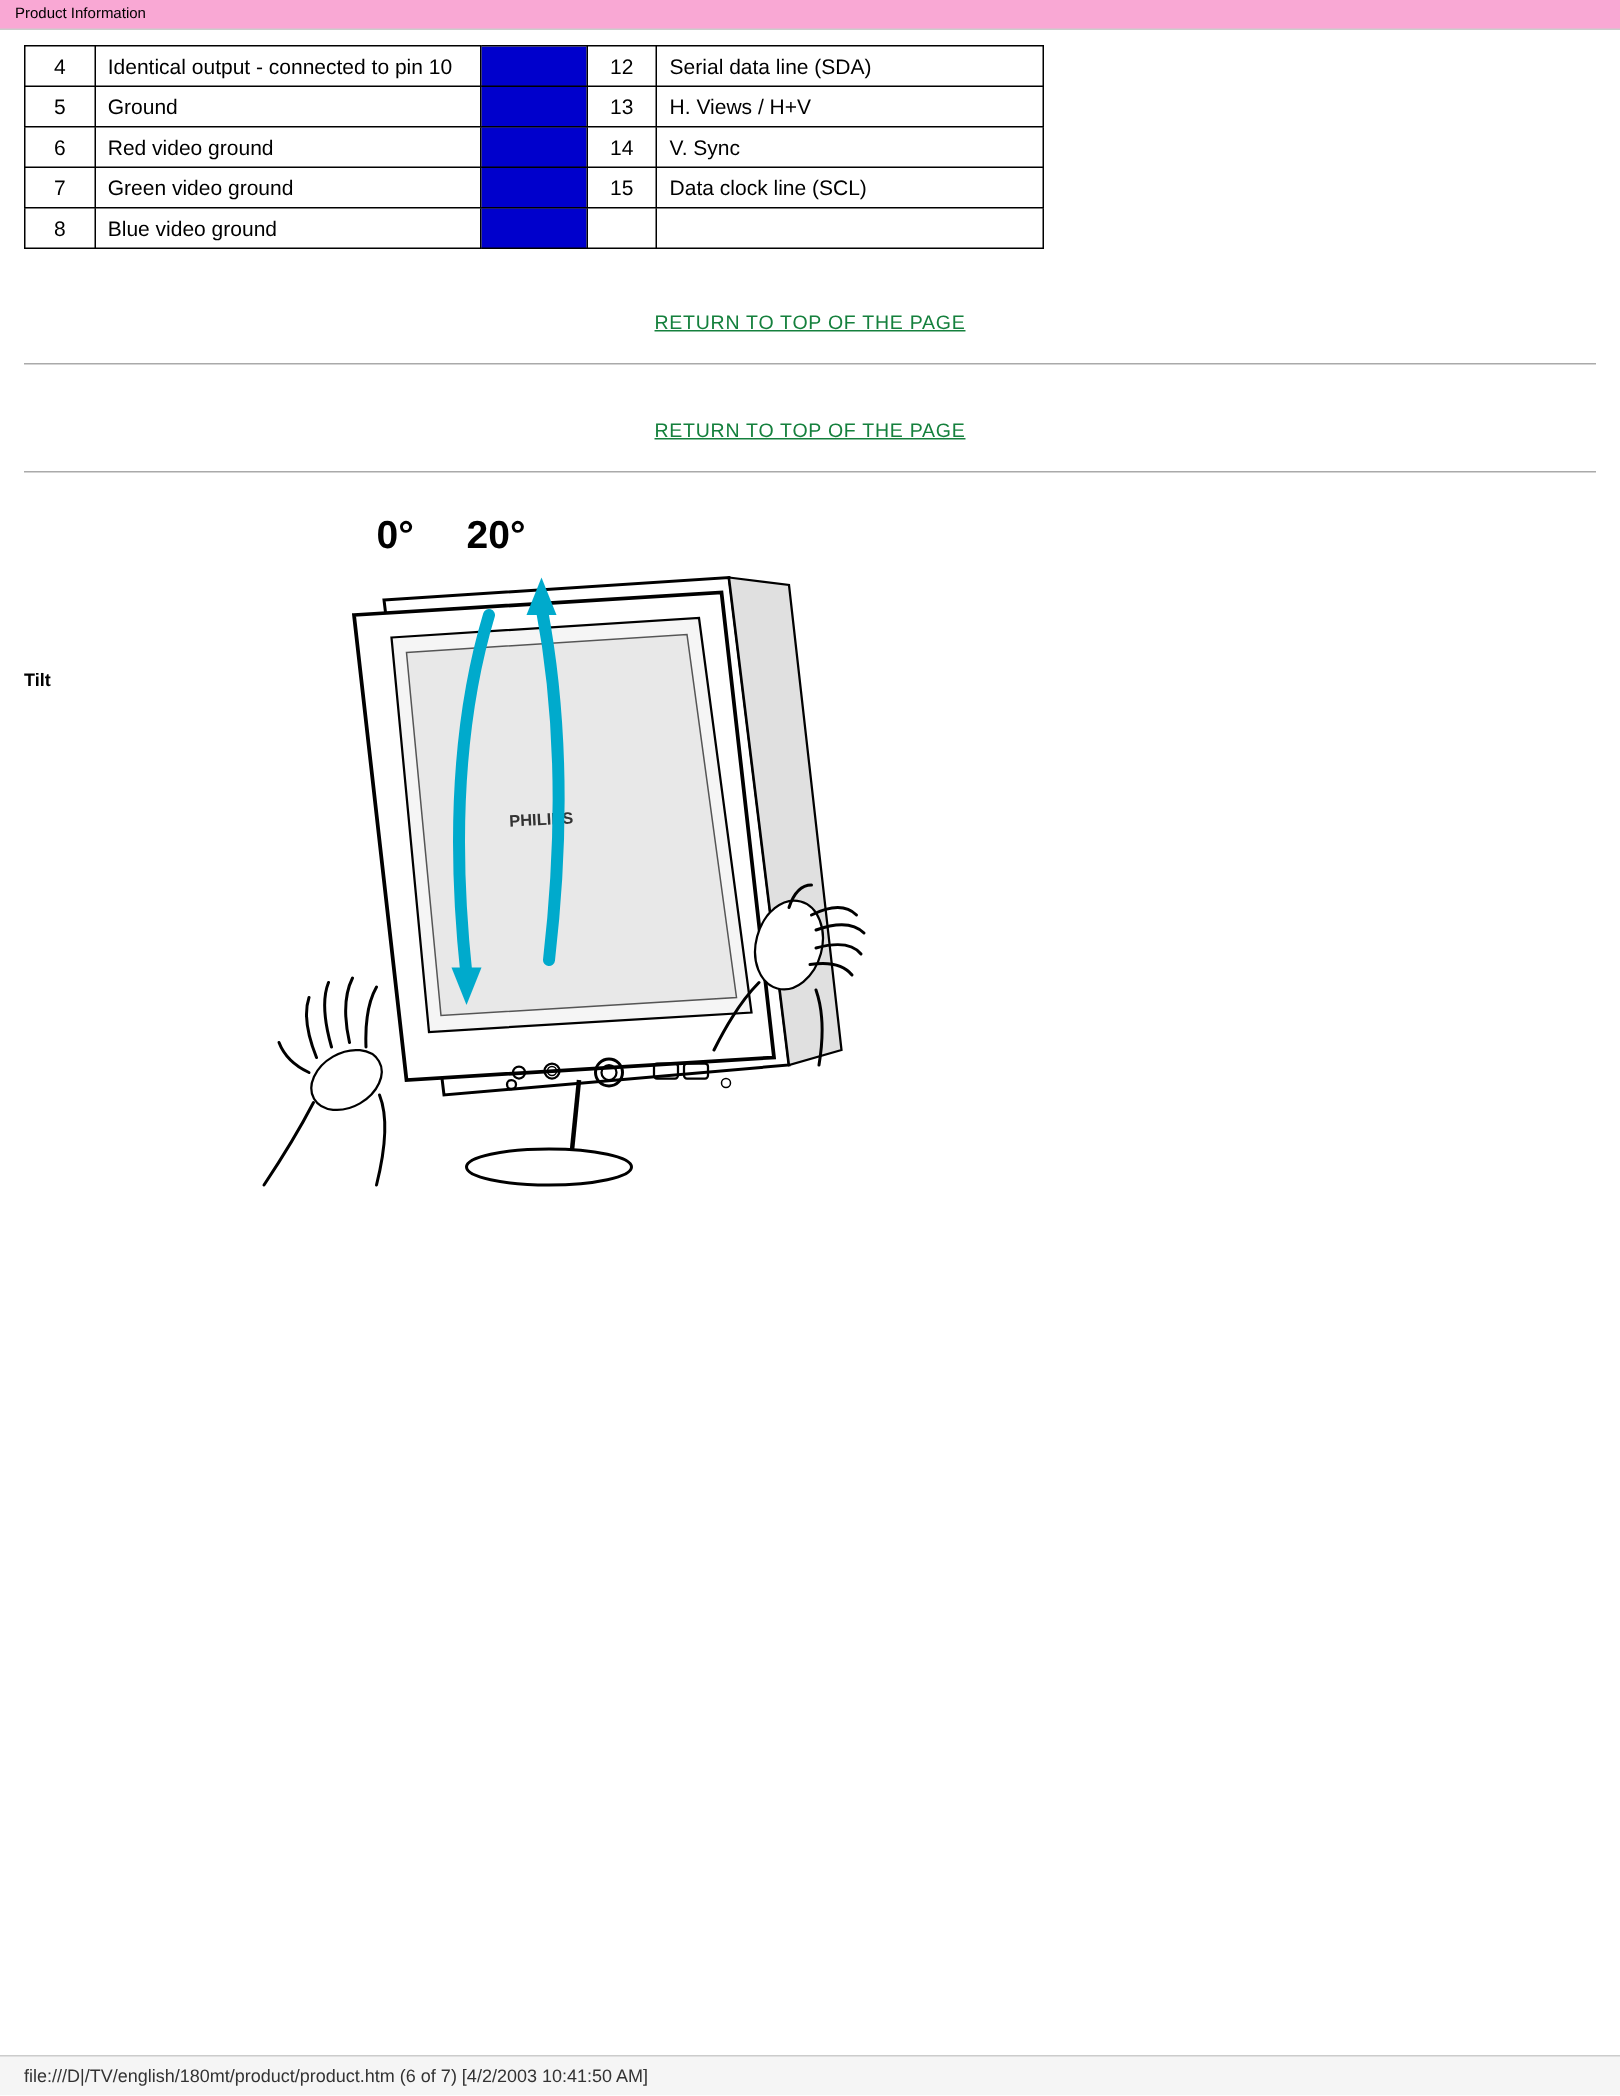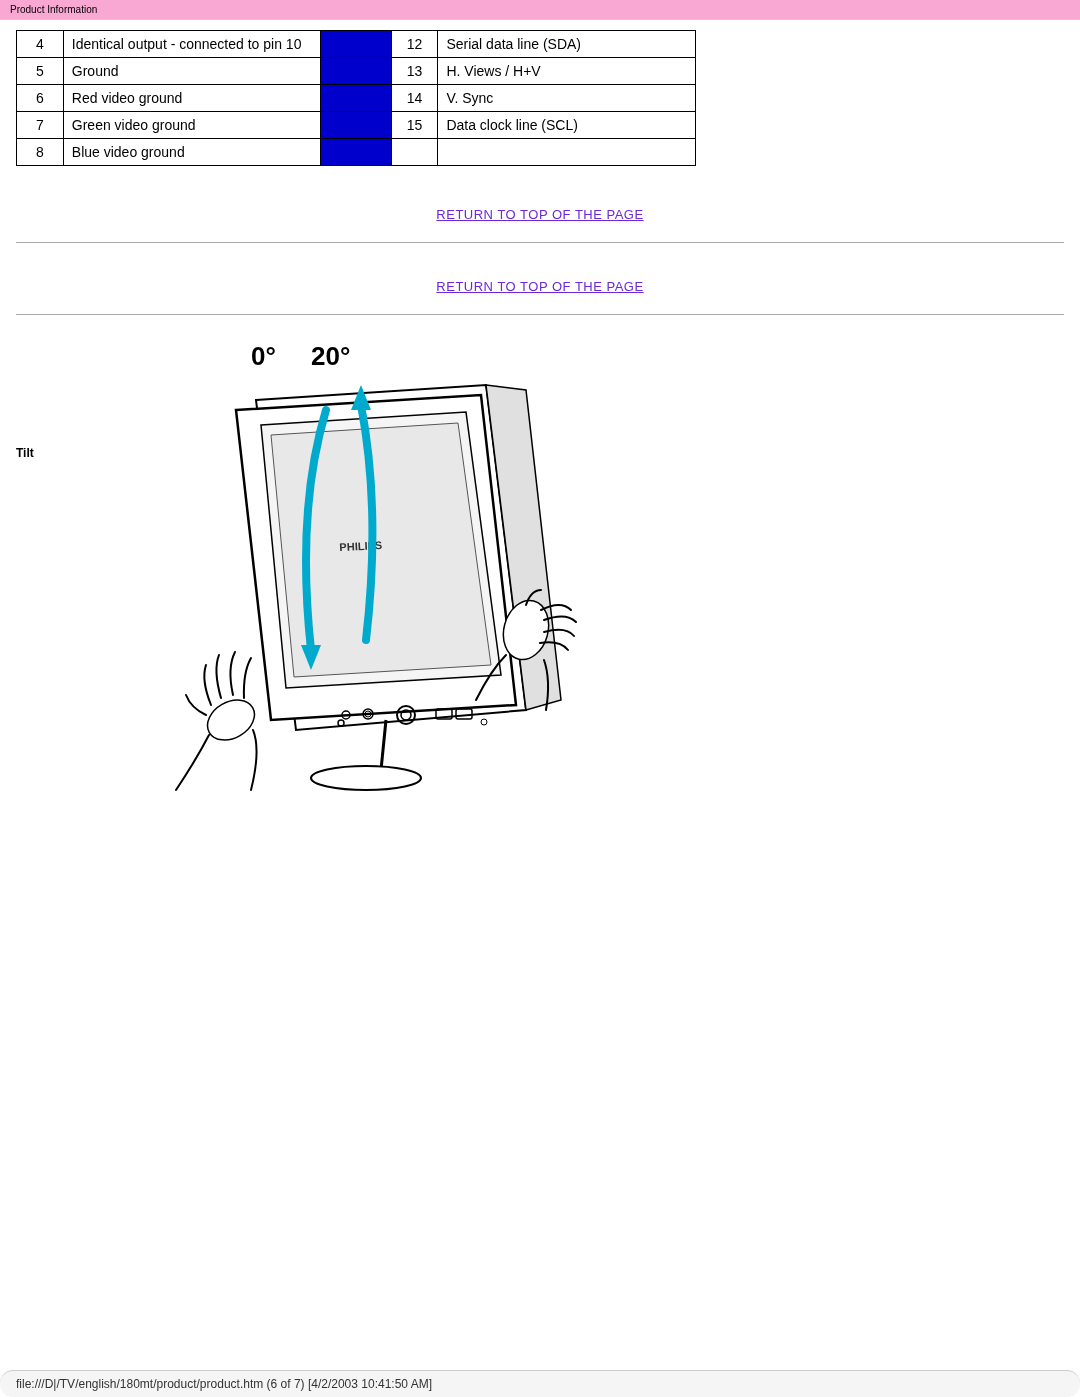--- a/index.html
+++ b/index.html
@@ -46,21 +46,21 @@
       background-color: #0000cc;
       width: 60px;
     }
 
     
     .return-link-container {
       text-align: center;
       padding: 20px 0 15px 0;
     }
     .return-link {
-      color: #6d28d9;
+      color: #15803d;
       text-decoration: underline;
       font-size: 13px;
       letter-spacing: 0.5px;
     }
 
     .section-divider {
       border: none;
       border-top: 1px solid #aaa;
       margin: 5px 0 15px 0;
     }
@@ -121,21 +121,20 @@
     .status-bar {
       position: absolute;
       bottom: 0;
       left: 0;
       right: 0;
       padding: 6px 16px;
       font-size: 12px;
       color: #333;
       border-top: 1px solid #ccc;
       background: #f5f5f5;
-      border-radius: 13px;
     }
   </style>
 </head>
 <body>
 
 <div class="top-bar">
   <span>Product Information</span>
 </div>
 
 <div class="main-content">

